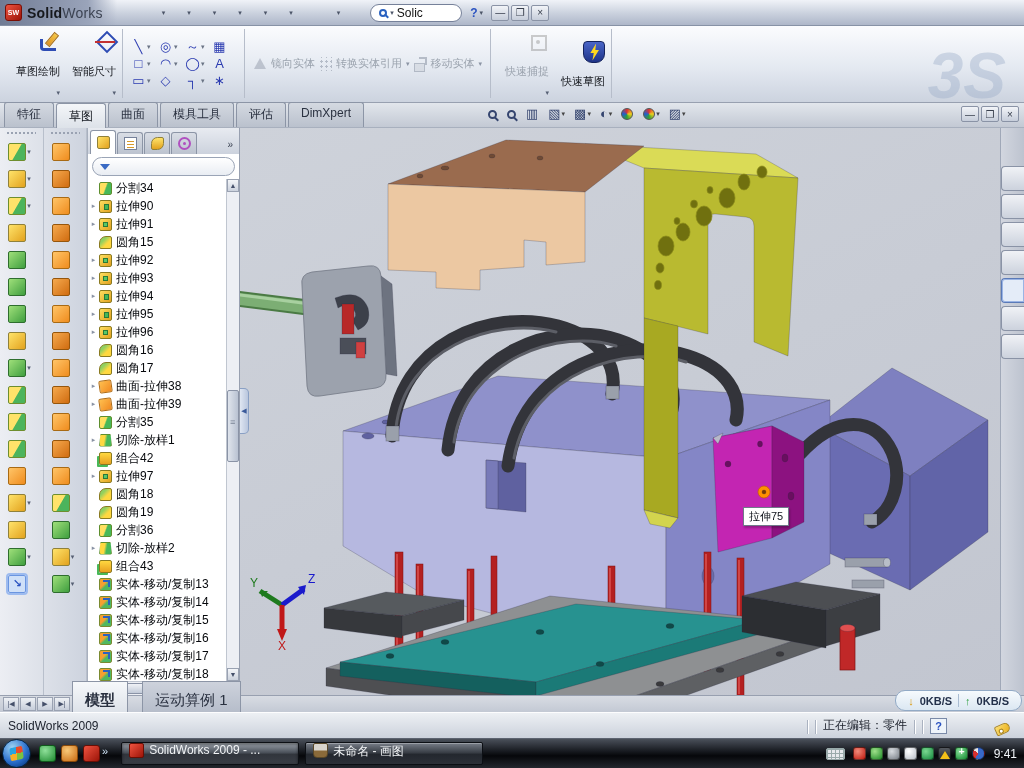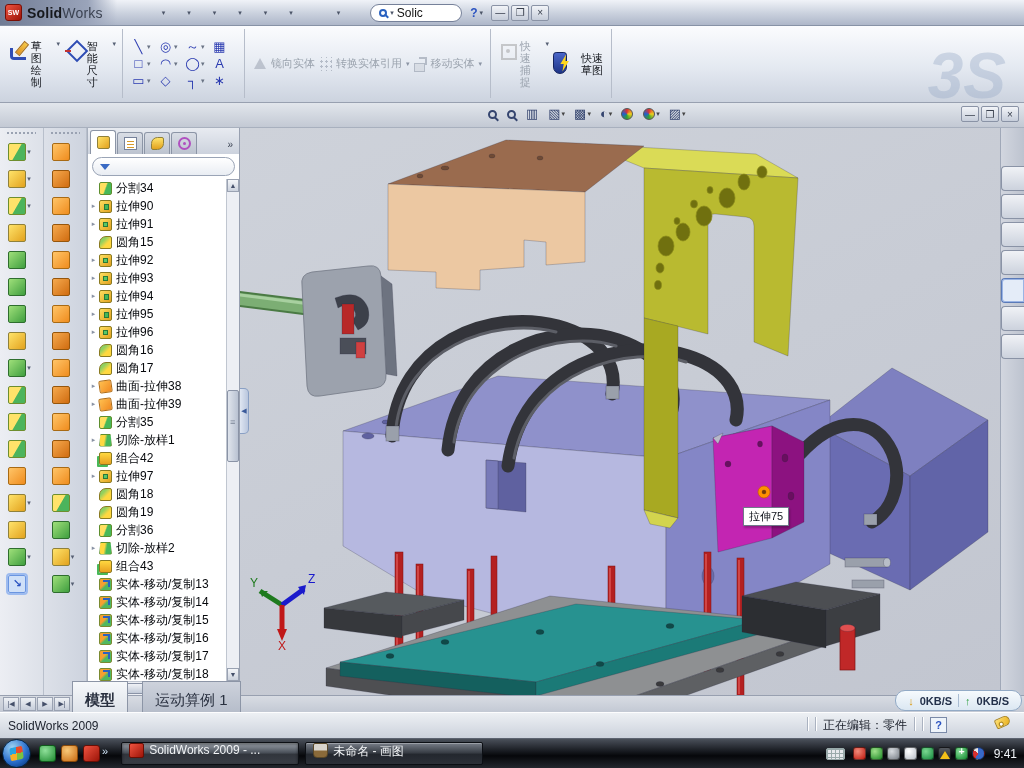--- a/index.html
+++ b/index.html
@@ -28,21 +28,21 @@
   .mag::after{content:"";position:absolute;width:5px;height:2px;background:#2a62c0;transform:rotate(45deg);right:-4px;bottom:-2px}
   .help{color:#2a52c0;font-weight:bold;margin-left:8px}
   .winbtns{display:flex;gap:2px;margin-left:8px;margin-right:4px}
   .winbtn{width:18px;height:16px;display:flex;align-items:center;justify-content:center;font-size:10px;color:#39404e;
     background:linear-gradient(#f2f4f8,#c6cdda);border:1px solid #8a93a6;border-radius:2px}
 
   
   .ribbon{position:absolute;top:26px;left:0;right:0;height:77px;display:flex;align-items:stretch;padding:3px 2px 4px;
     background:linear-gradient(#fbfcfe,#e4e9f1 55%,#ccd3df);border-bottom:1px solid #98a0b0}
   .rgroup{display:flex;align-items:center;gap:4px;padding:0 6px;border-right:1px solid #b6bdca}
-  .bigbtn{width:52px;display:flex;flex-direction:row;align-items:flex-start;justify-content:center;gap:12px;padding:1px 0}
+  .bigbtn{width:52px;display:flex;flex-direction:column;align-items:flex-end;justify-content:center;gap:12px;padding:1px 0}
   .bigbtn .lbl{font-size:11px;line-height:12px;text-align:center;color:#15181e}
   .bigbtn .drop{font-size:7px;color:#566074;height:8px}
   .bigbtn.dis .lbl{color:#9ba3ae}
   .bigbtn.dis .ri{opacity:.45;filter:grayscale(1)}
   .ri{width:22px;height:22px;position:relative}
   .ri-sketch::before{content:"";position:absolute;left:11px;top:1px;width:4px;height:13px;background:linear-gradient(#f6c844,#df9222);border:1px solid #a86e14;transform:rotate(40deg)}
   .ri-sketch::after{content:"";position:absolute;left:2px;bottom:2px;width:13px;height:9px;border-left:3px solid #2e4cb4;border-bottom:3px solid #2e4cb4;border-radius:0 0 0 4px}
   .ri-dim::before{content:"";position:absolute;left:5px;top:3px;width:12px;height:12px;border:2px solid #2e4cb4;transform:rotate(45deg)}
   .ri-dim::after{content:"";position:absolute;left:1px;right:1px;top:10px;height:2px;background:#c23232}
   .ri-trim::before,.ri-trim::after{content:"";position:absolute;left:10px;top:2px;width:2px;height:16px;background:#8b94a4}
@@ -182,21 +182,21 @@
   
   .netmon{position:absolute;right:2px;top:690px;height:21px;z-index:8;display:flex;align-items:center;gap:6px;
     background:linear-gradient(#f6fafd,#dbe7f2);border:1px solid #92aac6;border-radius:10px;padding:0 12px;font-size:11px;font-weight:bold;color:#23304a}
   .netmon .dn{color:#d99a12;font-weight:bold}
   .netmon .up{color:#2fa042;font-weight:bold}
   .netmon .sep{width:1px;height:13px;background:#a9bcd2}
 
   
   .statusbar{position:absolute;left:0;right:0;top:712px;height:26px;background:linear-gradient(#edf0f4,#ccd2dc);
     border-top:1px solid #fdfdfe;display:flex;align-items:center;padding:0 8px;color:#1a1f2a}
-  .sbright{margin-left:auto;display:flex;align-items:flex-start;gap:7px}
+  .sbright{margin-left:auto;display:flex;align-items:flex-end;gap:7px}
   .sbsep{width:1px;height:14px;background:#aab2c0;box-shadow:1px 0 0 #fff}
   .sbhelp{width:17px;height:16px;display:flex;align-items:center;justify-content:center;background:#eef4fa;
     border:1px solid #7a8aa8;color:#2a52c0;font-weight:bold;font-size:11px}
   .sbtag{width:15px;height:10px;background:linear-gradient(135deg,#ffe070,#e8b020);border:1px solid #a8821a;
     border-radius:2px 5px 5px 2px;transform:rotate(-24deg);position:relative;margin-right:6px}
   .sbtag::after{content:"";position:absolute;left:2px;top:3px;width:3px;height:3px;border-radius:50%;background:#fff;border:1px solid #a8821a}
 
   
   .taskbar{position:absolute;left:0;right:0;top:738px;height:30px;display:flex;align-items:center;
     background:linear-gradient(#4a505a,#1a1d23 40%,#06070a 58%,#23272e);border-top:1px solid #5c6370}
@@ -419,20 +419,29 @@
       </div>
       <div class="bigbtn">
         <span class="ri ri-shield"></span>
         <span class="lbl">快速草图</span>
       </div>
     </div>
     <div class="watermark">3S</div>
   </div>
 
   <div class="tabrow">
+    <div class="ctabs">
+
+    <span class="ctab">特征</span>
+        <span class="ctab k-active">草图</span>
+        <span class="ctab">曲面</span>
+        <span class="ctab">模具工具</span>
+        <span class="ctab">评估</span>
+        <span class="ctab">DimXpert</span>
+      </div>
     <div class="hud">
 
         <span class="hudi k-mag">
           <span class="hg"></span>
           <span class="hdrop"></span>
         </span>
 
         <span class="hudi k-magp">
           <span class="hg"></span>
           <span class="hdrop"></span>

